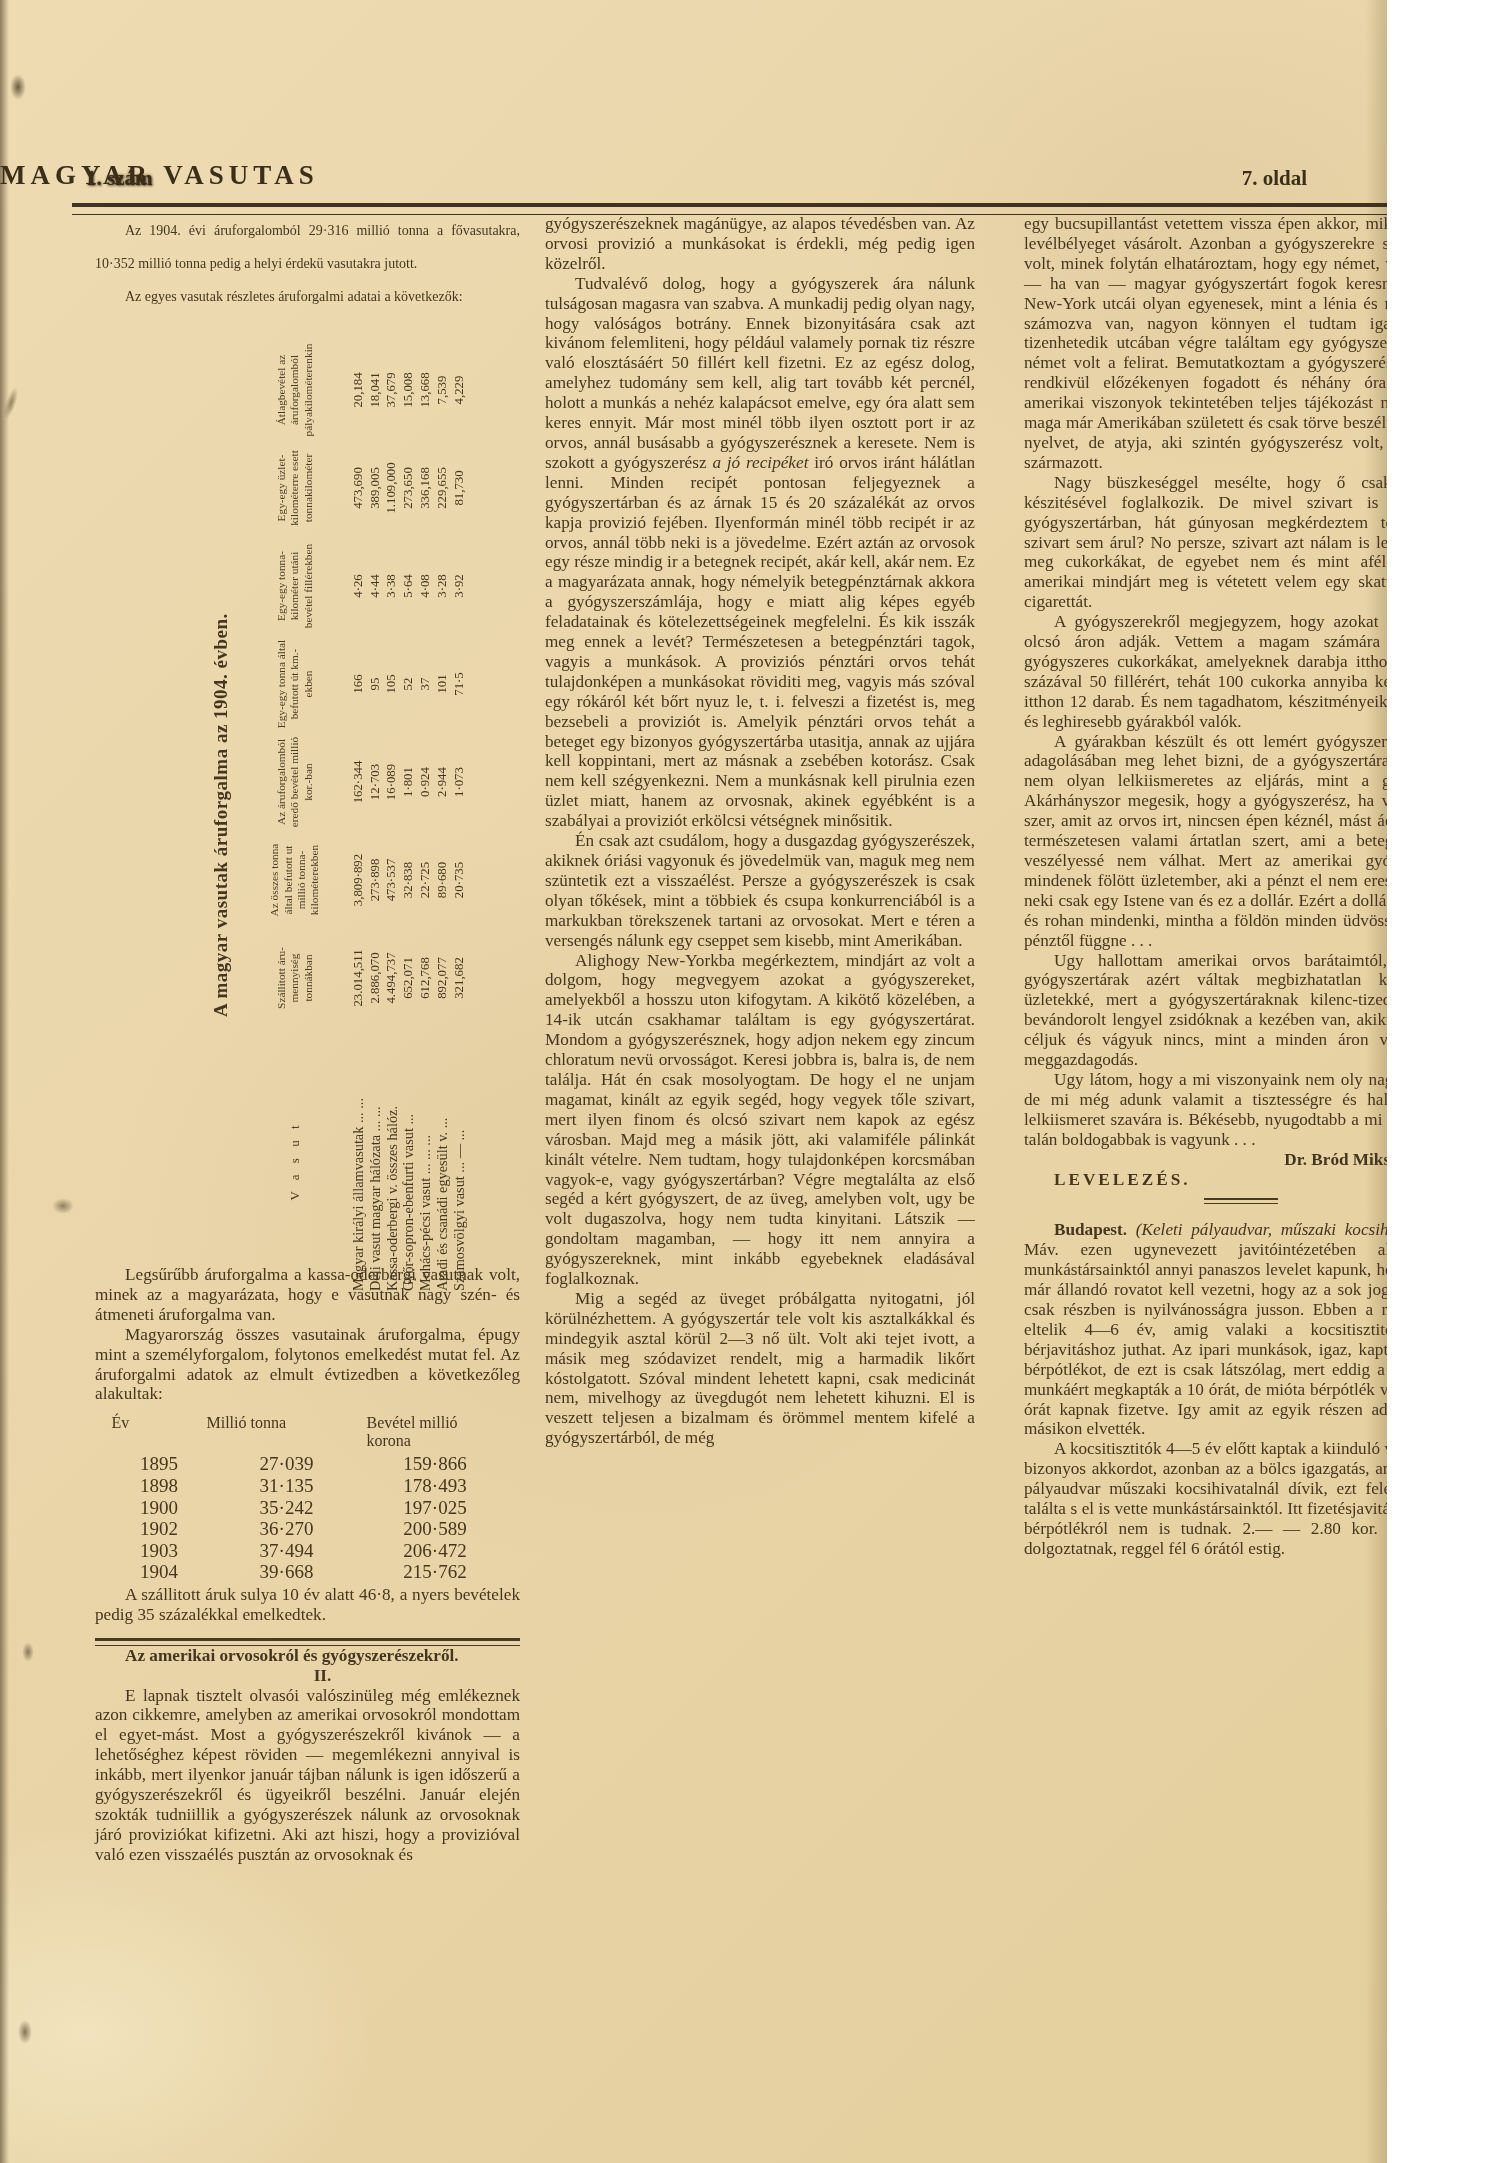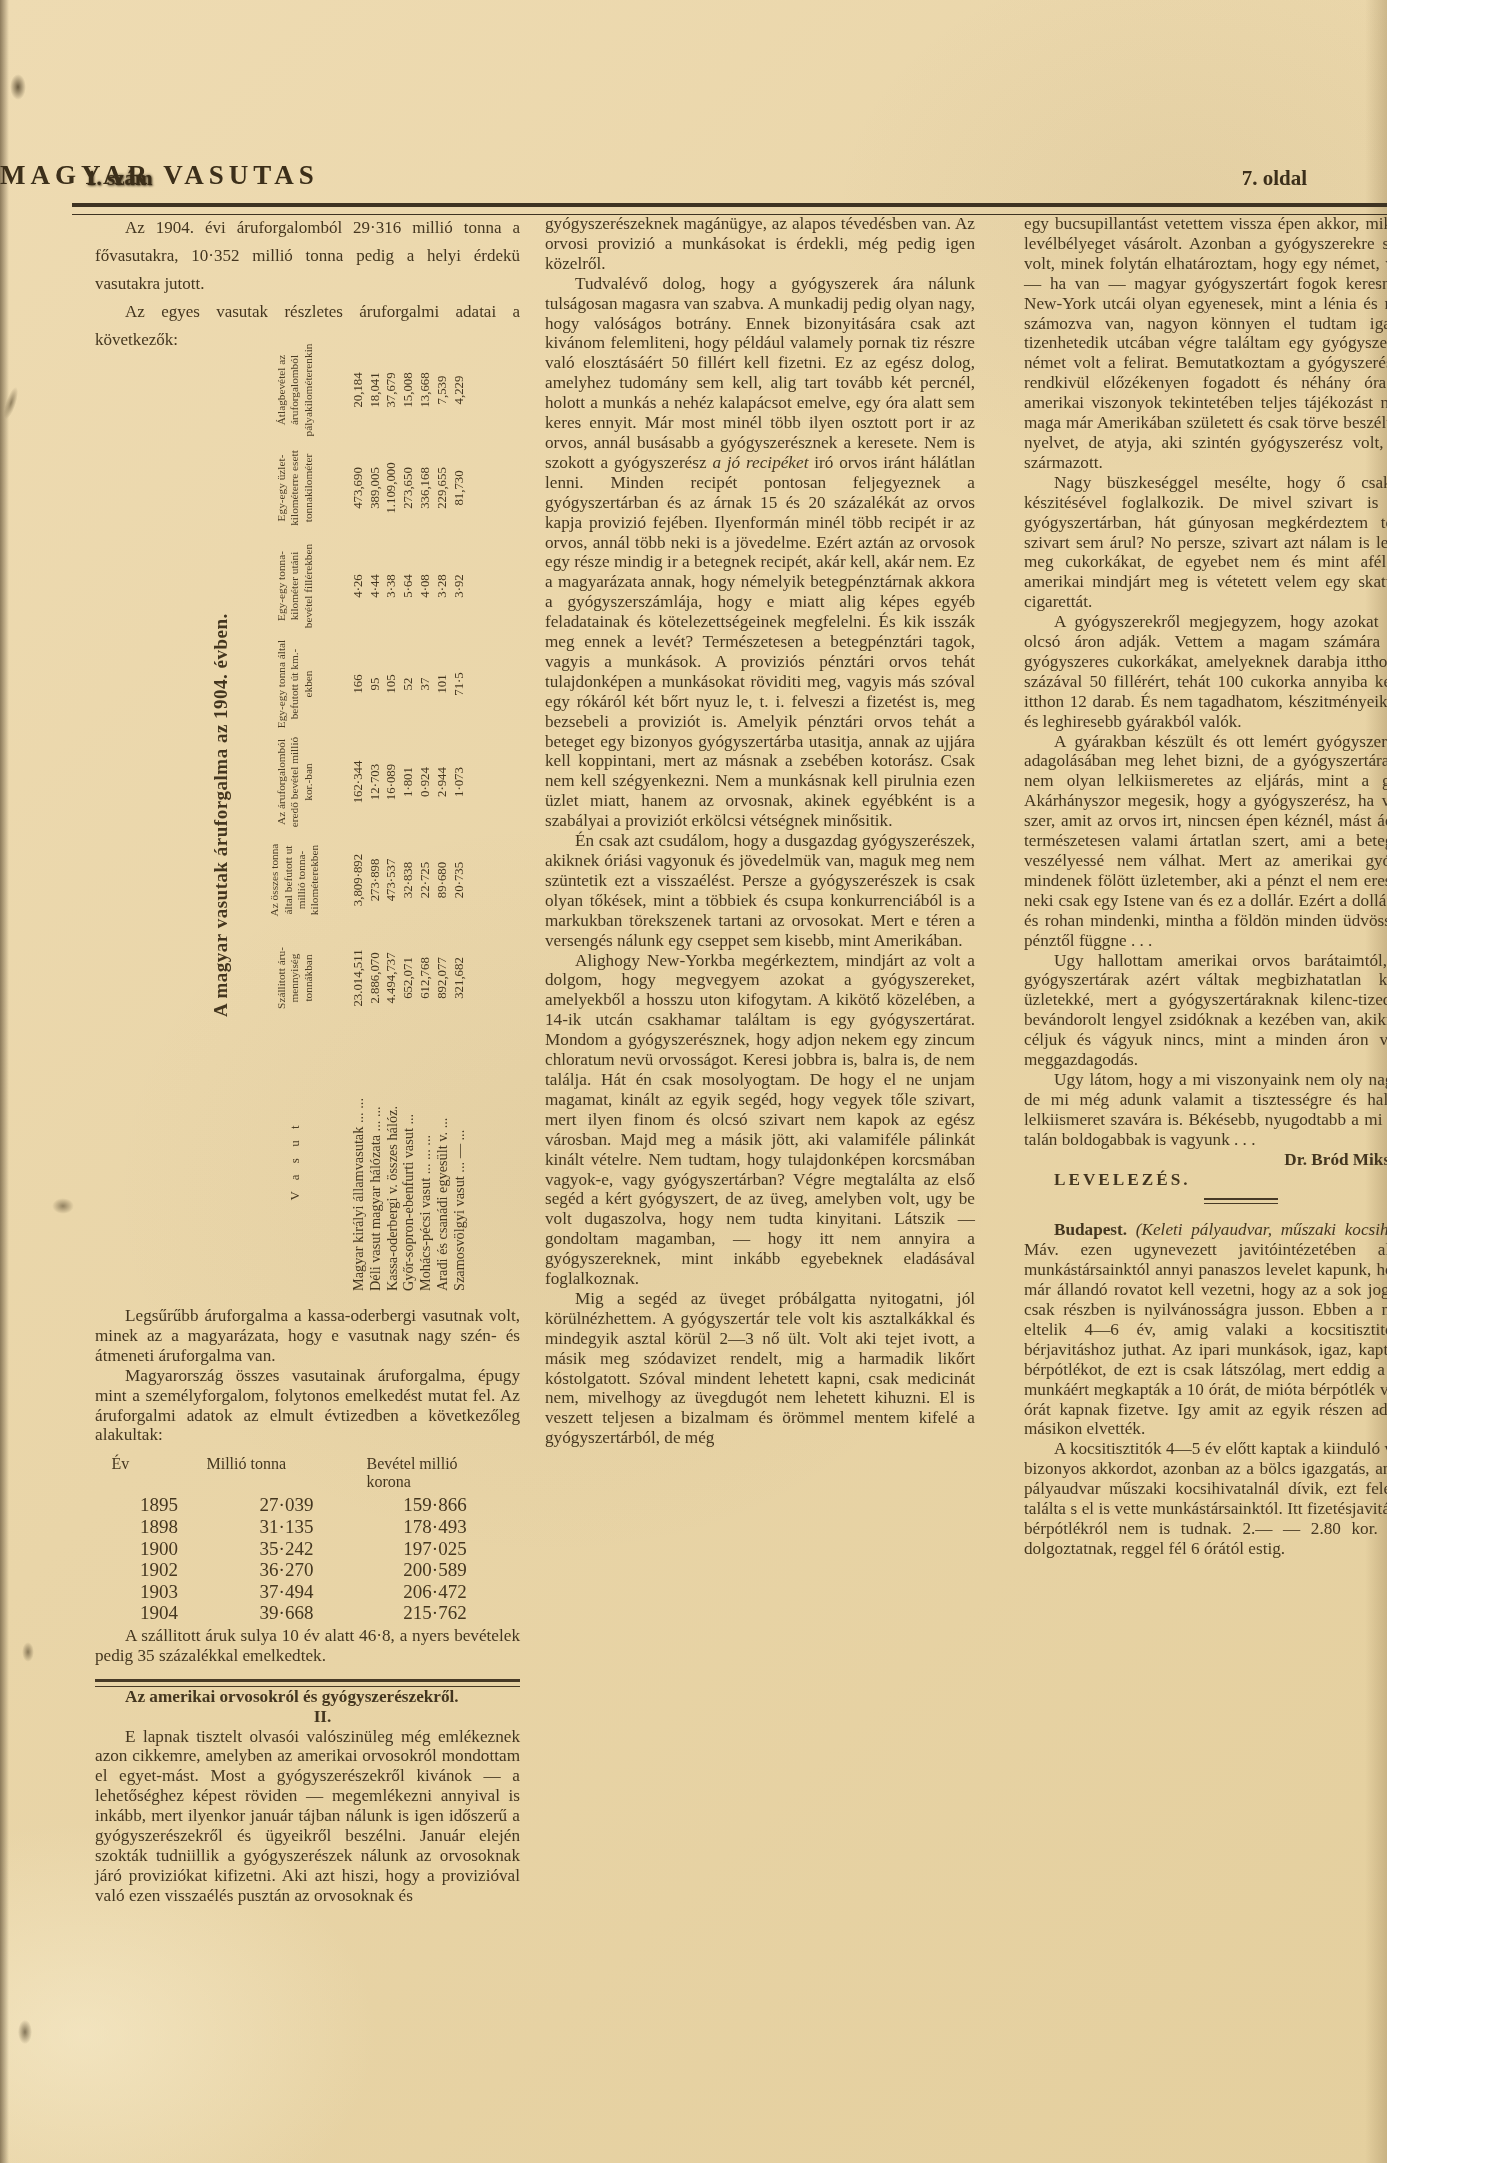--- a/index.html
+++ b/index.html
@@ -34,21 +34,21 @@
   .hdr-rule{position:absolute;left:72px;top:203px;width:1356px;height:7px;
     border-top:4px solid #3e3322;border-bottom:1.5px solid #3e3322;}
 
   
   .col{position:absolute;top:214px;text-align:justify;}
   .col-left{left:95px;width:425px;}
   .col-mid{left:545px;width:430px;}
   .col-right{left:1024px;width:434px;}
   p.par{margin:0;text-indent:30px;font-size:17.2px;line-height:19.9px;}
   p.noindent{text-indent:0;}
-  p.lead{font-size:17px;line-height:28px;}
+  p.lead{font-size:14px;line-height:33px;}
   .tbl-spacer{height:952px;}
 
   
   .freight-wrap{position:absolute;top:335px;left:208px;width:960px;height:308px;
     transform-origin:top left;transform:rotate(-90deg) translateX(-960px);}
   .ft-title{text-align:center;font-size:19px;font-weight:bold;letter-spacing:.5px;margin-top:2px;}
   .ft-grid{display:grid;grid-template-columns:268px repeat(7,98px);
     grid-template-rows:110px repeat(7,16.8px);align-items:center;margin-top:8px;}
   .ft-h{font-size:11.3px;line-height:1.18;text-align:center;color:#4a3c24;padding:0 2px;}
   .ft-vh{font-size:13px;letter-spacing:4px;text-align:center;}

